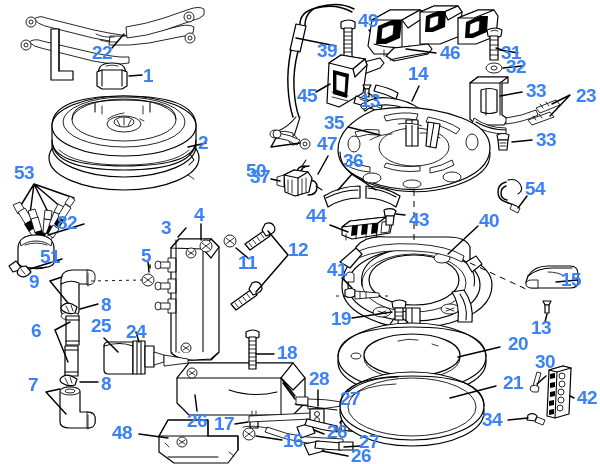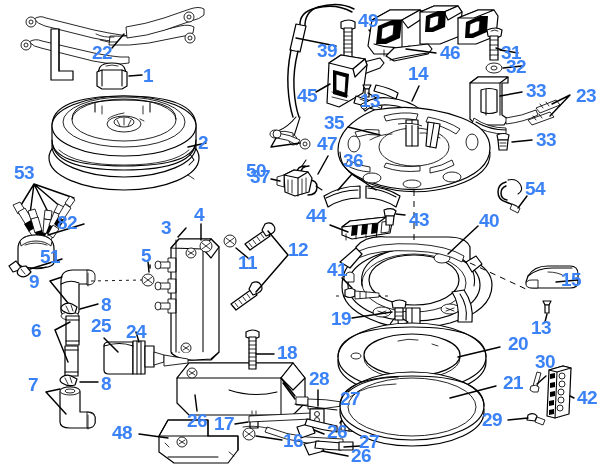--- a/index.html
+++ b/index.html
@@ -638,21 +638,21 @@
   <div class="callout" style="left:503px;top:373px">21</div>
   <div class="callout" style="left:92px;top:43px">22</div>
   <div class="callout" style="left:187px;top:411px">26</div>
   <div class="callout" style="left:126px;top:322px">24</div>
   <div class="callout" style="left:91px;top:316px">25</div>
   <div class="callout" style="left:327px;top:422px">26</div>
   <div class="callout" style="left:351px;top:446px">26</div>
   <div class="callout" style="left:340px;top:389px">27</div>
   <div class="callout" style="left:359px;top:432px">27</div>
   <div class="callout" style="left:309px;top:369px">28</div>
-  <div class="callout" style="left:482px;top:410px">29</div>
+  <div class="callout" style="left:482px;top:410px">34</div>
   <div class="callout" style="left:535px;top:352px">30</div>
   <div class="callout" style="left:501px;top:43px">31</div>
   <div class="callout" style="left:506px;top:57px">32</div>
   <div class="callout" style="left:526px;top:81px">33</div>
   <div class="callout" style="left:576px;top:86px">23</div>
   <div class="callout" style="left:324px;top:113px">35</div>
   <div class="callout" style="left:343px;top:151px">36</div>
   <div class="callout" style="left:250px;top:167px">37</div>
   <div class="callout" style="left:536px;top:130px">33</div>
   <div class="callout" style="left:317px;top:41px">39</div>

